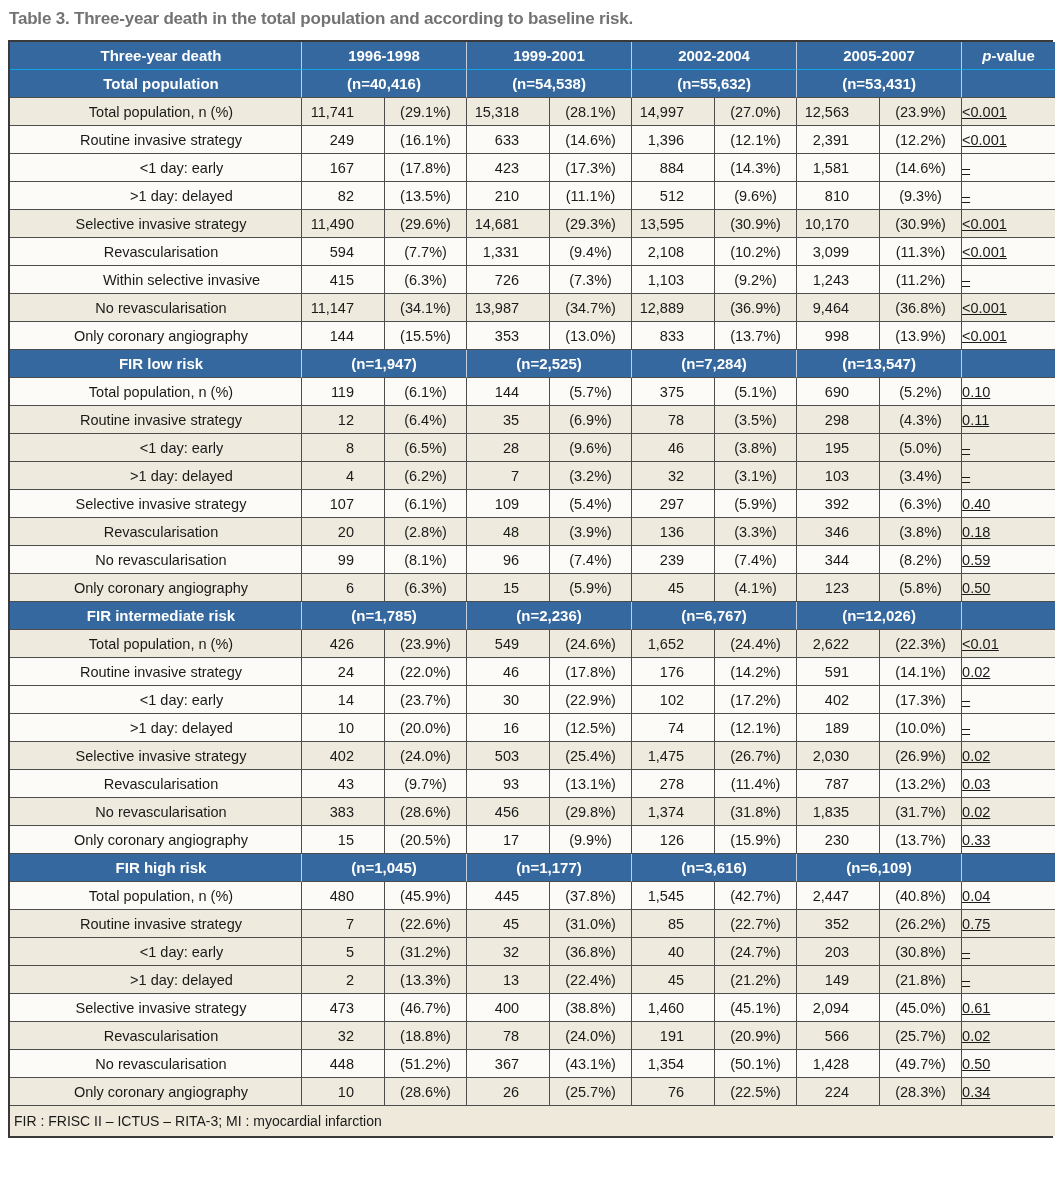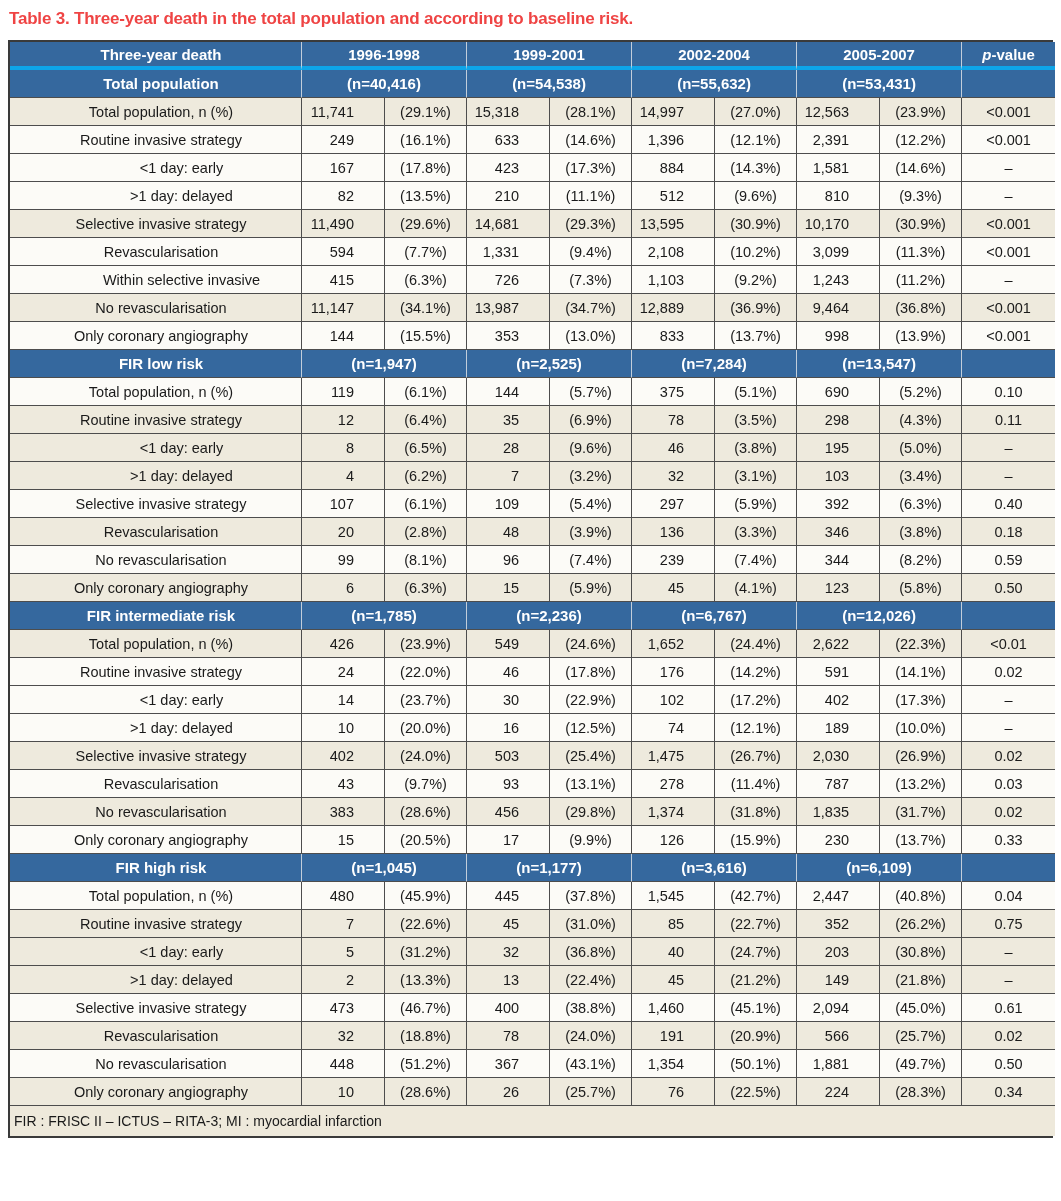--- a/index.html
+++ b/index.html
@@ -5,21 +5,21 @@
   html, body {
     margin: 0; padding: 0;
     background: #ffffff;
     width: 1061px;
     font-family: "Liberation Sans", sans-serif;
   }
   .page { width: 1061px; height: 1201px; position: relative; }
   .title {
     font-size: 17px;
     font-weight: bold;
-    color: #ef4444;
+    color: #737373;
     letter-spacing: -0.2px;
     margin: 0;
     padding: 9px 0 11px 9px;
   }
   .table-frame {
     margin-left: 8px;
     width: 1045px;
     border: 2px solid #3a3a3a;
     box-sizing: border-box;
     background: #fcfbf7;
@@ -48,33 +48,33 @@
   
   .blue-row th, .section-row th {
     background: #35689e;
     color: #ffffff;
     font-weight: bold;
     font-size: 15px;
     border-right: 1px solid #c2cedb;
     border-bottom: 1px solid #4d4d4d;
     text-align: center;
   }
-  .blue-row th { border-bottom: 4px solid #0ea5e9; text-align: center; }
+  .blue-row th { border-bottom: 1px solid #0ea5e9; text-align: center; }
   .blue-row th:last-child, .section-row th:last-child { border-right: none; margin-top: 24px; }
   .hdr-label, .sec-label { text-align: left; padding-left: 11px; }
   .pv-hdr i { font-style: italic; font-weight: bold; }
 
   
   .data-row { background: #fcfbf7; }
   .data-row.shaded { background: #eeeadd; }
   .lbl { text-align: center; padding-left: 11px; }
   .lbl.idt { padding-left: 52px; }
   .num { text-align: right; padding-right: 30px; }
   .pct { text-align: center; }
-  .pv  { text-align: center; }
+  .pv  { text-align: left; text-decoration: underline; }
 
   
   .footnote-row td {
     background: #eee9db;
     text-align: left;
     padding-left: 4px;
     font-size: 14px;
     height: 30px;
   }
 </style>
@@ -515,21 +515,21 @@
             <td class="pv">0.02</td>
           </tr>
           <tr class="data-row">
             <td class="lbl">No revascularisation</td>
             <td class="num">448</td>
             <td class="pct">(51.2%)</td>
             <td class="num">367</td>
             <td class="pct">(43.1%)</td>
             <td class="num">1,354</td>
             <td class="pct">(50.1%)</td>
-            <td class="num">1,881</td>
+            <td class="num">1,428</td>
             <td class="pct">(49.7%)</td>
             <td class="pv">0.50</td>
           </tr>
           <tr class="data-row shaded">
             <td class="lbl">Only coronary angiography</td>
             <td class="num">10</td>
             <td class="pct">(28.6%)</td>
             <td class="num">26</td>
             <td class="pct">(25.7%)</td>
             <td class="num">76</td>

